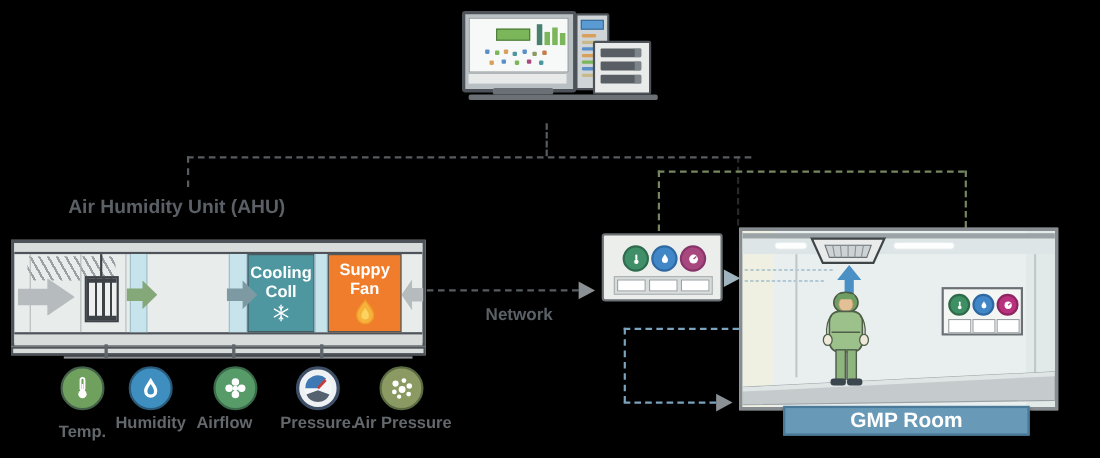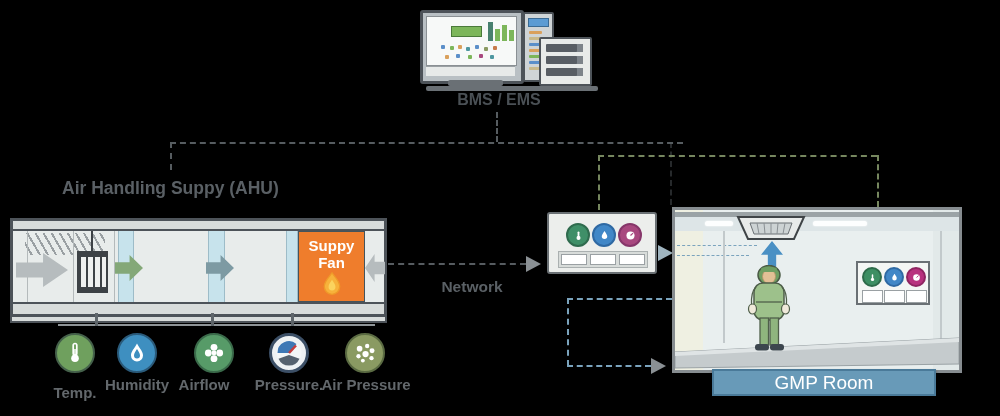--- a/index.html
+++ b/index.html
@@ -45,21 +45,21 @@
   .sensor{border-radius:50%;display:flex;align-items:center;justify-content:center;box-sizing:border-box;}
   .sensor-lbl{font-size:15px;color:#63686c;font-weight:bold;text-align:center;white-space:nowrap;}
   
   .panel{background:#eceeec;border:2.5px solid #6a7074;border-radius:3px;box-sizing:border-box;}
   .pcirc{border-radius:50%;display:flex;align-items:center;justify-content:center;box-sizing:border-box;}
   .readstrip{background:#d8dcda;border:1px solid #aab0b0;box-sizing:border-box;display:flex;gap:3px;padding:2px;}
   .readout{background:#fff;border:1px solid #9aa0a3;flex:1;}
   
   .room{background:#e9efef;border:3px solid #868c90;box-sizing:border-box;overflow:hidden;}
   .light{background:#fdfefe;border-radius:3px;box-shadow:0 0 2px #fff;}
-  .banner{background:#689ab8;border:2px solid #4a7a99;color:#fff;font-weight:normal;font-size:19px;
+  .banner{background:#689ab8;border:2px solid #4a7a99;color:#fff;font-weight:bold;font-size:19px;
           display:flex;align-items:center;justify-content:center;box-shadow:0 2px 3px rgba(0,0,0,.4);}
   .speck{width:4px;height:4px;border-radius:1px;background:#5b8fc9;
          box-shadow:9px 1px #7cb65a,17px 0 #d9a05c,25px 2px #4e97a0,34px 0 #5b8fc9,43px 2px #8a9a62,
                     52px 1px #c77a4a,4px 10px #d9a05c,15px 9px #5b8fc9,27px 10px #7cb65a,
                     38px 9px #a8487f,49px 10px #4e97a0;}
   .tstripe{width:13px;height:3px;background:#d9a05c;border-radius:1px;
            box-shadow:0 6px #c9b98a,0 12px #5b8fc9,0 18px #d9a05c,0 24px #7cb65a,0 30px #5b8fc9,0 36px #c9b98a;}
 </style>
 </head>
 <body>
@@ -85,46 +85,60 @@
     <div class="abs tower" style="left:105px;top:6px;width:27px;height:66px;">
       <div class="abs" style="left:3px;top:4px;width:19px;height:7px;background:#5b9bd3;border:1px solid #3a6a93;"></div>
       <div class="abs tstripe" style="left:4px;top:17px;"></div>
     </div>
     <div class="abs server" style="left:121px;top:31px;width:49px;height:45px;">
       <div class="abs slot" style="left:5px;top:5px;width:37px;height:8px;"></div>
       <div class="abs slot" style="left:5px;top:17px;width:37px;height:8px;"></div>
       <div class="abs slot" style="left:5px;top:29px;width:37px;height:8px;"></div>
     </div>
   </div>
-  <div class="abs lbl" style="left:447px;top:91px;width:104px;text-align:center;font-size:16px;color:#4a5055;">BMS / EMS</div>
 
   <div class="abs vdash" style="left:496px;top:112px;height:30px;"></div>
   <div class="abs hdash" style="left:170px;top:142px;width:513px;"></div>
   <div class="abs vdash" style="left:170px;top:142px;height:28px;"></div>
   <div class="abs vdash" style="left:670px;top:142px;height:63px;opacity:.45;"></div>
   <div class="abs hdash-green" style="left:598px;top:155px;width:279px;"></div>
   <div class="abs vdash-green" style="left:598px;top:155px;height:55px;"></div>
   <div class="abs vdash-green" style="left:877px;top:155px;height:52px;"></div>
 
-  <div class="abs lbl" style="left:62px;top:178px;font-size:17.5px;">Air Handling Suppy (AHU)</div>
+  <div class="abs lbl" style="left:62px;top:178px;font-size:17.5px;">Air Humidity Unit (AHU)</div>
 
   <div class="abs casing" style="left:10px;top:218px;width:377px;height:97px;">
     <div class="abs cap" style="left:0;top:0;width:371px;height:8px;border-bottom:2px solid #4d5359;"></div>
     <div class="abs cap" style="left:0;top:81px;width:371px;height:10px;border-top:2px solid #4d5359;"></div>
     <div class="abs hatch" style="left:12px;top:12px;width:80px;height:22px;"></div>
     <div class="abs seam" style="left:14px;top:10px;height:71px;"></div>
     <div class="abs seam" style="left:60px;top:10px;height:71px;"></div>
     <div class="abs seam" style="left:101px;top:10px;height:71px;"></div>
     <div class="abs arrow-right" style="left:3px;top:32px;width:52px;height:34px;background:#b6bcbe;"></div>
     <div class="abs" style="left:78px;top:10px;width:2px;height:22px;background:#3d4246;"></div>
     <div class="abs damper" style="left:64px;top:30px;width:31px;height:42px;"></div>
     <div class="abs bluestrip" style="left:105px;top:10px;width:16px;height:71px;"></div>
     <div class="abs arrow-right" style="left:102px;top:34px;width:28px;height:26px;background:#84a878;z-index:2;"></div>
     <div class="abs bluestrip" style="left:195px;top:10px;width:17px;height:71px;"></div>
     <div class="abs arrow-right" style="left:193px;top:34px;width:28px;height:26px;background:#7d9aa3;z-index:2;"></div>
+    <div class="abs stage" style="left:212px;top:10px;width:61px;height:71px;background:#4e97a0;">
+      <span>Cooling</span>
+      <span>Coll</span>
+      <svg viewBox="0 0 24 24" width="17" height="17" style="margin-top:2px;">
+        <g stroke="#fff" stroke-width="1.7" stroke-linecap="round">
+          <line x1="12" y1="2" x2="12" y2="22"></line>
+            <line x1="3.4" y1="7" x2="20.6" y2="17"></line>
+          <line x1="3.4" y1="17" x2="20.6" y2="7"></line>
+          <line x1="9.6" y1="4.4" x2="12" y2="6.6"></line>
+            <line x1="14.4" y1="4.4" x2="12" y2="6.6"></line>
+          <line x1="9.6" y1="19.6" x2="12" y2="17.4"></line>
+            <line x1="14.4" y1="19.6" x2="12" y2="17.4"></line>
+        </g>
+      </svg>
+    </div>
     <div class="abs bluestrip" style="left:273px;top:10px;width:12px;height:71px;"></div>
     <div class="abs stage" style="left:285px;top:10px;width:67px;height:71px;background:#ef7d2c;">
       <span>Suppy</span>
       <span>Fan</span>
       <svg viewBox="0 0 24 28" width="22" height="24" style="margin-top:1px;">
         <path d="M12 1 C7 8 3 11 3 17 a9 9 0 0 0 18 0 C21 11 17 8 12 1 Z" fill="#f7b23b" stroke="#ef9a2a" stroke-width="1.5"></path>
         <path d="M12 9 C9.5 13 8 14.5 8 17.5 a4 4 0 0 0 8 0 C16 14.5 14.5 13 12 9 Z" fill="#fbd35e"></path>
       </svg>
     </div>
     <div class="abs arrow-left" style="left:352px;top:33px;width:20px;height:28px;background:#b6bcbe;"></div>

